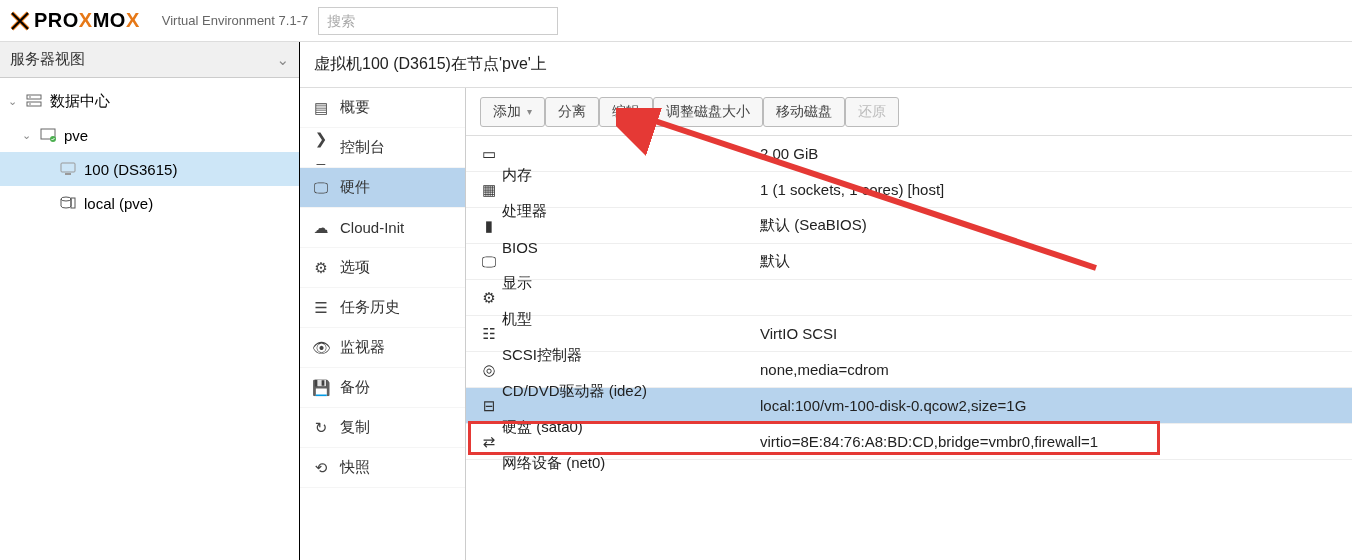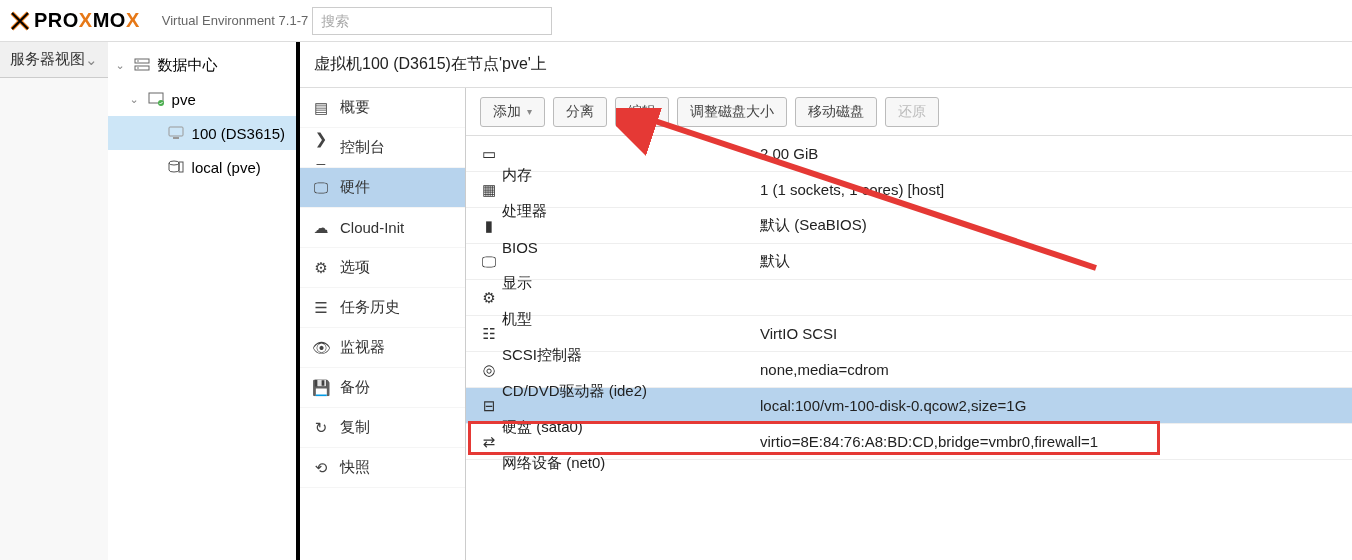--- a/index.html
+++ b/index.html
@@ -5,29 +5,29 @@
 * { box-sizing: border-box; margin: 0; padding: 0; }
 body { font-family: "Helvetica Neue", Arial, sans-serif; font-size: 14px; color: #222; background: #fff; width: 1352px; height: 560px; overflow: hidden; position: relative; }
 
 
 .header { height: 42px; background: #fff; display: flex; align-items: center; padding: 12px 8px; border-bottom: 1px solid #ddd; }
 .logo { display: flex; align-items: center; gap: 2px; }
 .logo-x { width: 24px; height: 24px; }
 .logo-text { font-size: 20px; font-weight: bold; color: #000; letter-spacing: 0.5px; }
 .logo-text .ox { color: #e67817; }
 .version-text { font-size: 13px; color: #666; margin-left: 20px; }
-.search-box { margin-left: 4px; text-decoration: underline; }
+.search-box { margin-left: 10px; text-decoration: underline; }
 .search-box input { width: 240px; height: 28px; padding: 4px 8px; border: 1px solid #ccc; font-size: 14px; color: #333; }
 .search-box input::placeholder { color: #aaa; }
 
 
 .main { display: flex; height: calc(100% - 42px); }
 
 
-.tree-panel { width: 300px; border-right: 4px solid #000000; background: #f8f8f8; display: flex; flex-direction: row; }
+.tree-panel { width: 300px; border-right: 1px solid #000000; background: #f8f8f8; display: flex; flex-direction: column; }
 .tree-header { height: 36px; background: #f0f0f0; border-bottom: 1px solid #ccc; display: flex; align-items: center; padding: 0 10px; font-size: 15px; color: #333; }
 .tree-header-chevron { margin-left: auto; color: #888; }
 .tree-body { flex: 1; background: #fff; padding-top: 6px; font-size: 15px; }
 .tree-row { height: 34px; display: flex; align-items: center; padding-left: 8px; cursor: pointer; }
 .tree-row.level1 { padding-left: 22px; }
 .tree-row.level2 { padding-left: 58px; }
 .tree-row.selected { background: #cde6f7; }
 .tree-toggle { width: 14px; color: #888; font-size: 11px; margin-right: 2px; }
 .tree-icon { width: 20px; display: inline-flex; justify-content: center; margin-right: 6px; color: #555; }
 .tree-label { color: #000000; }
@@ -39,21 +39,21 @@
 .content-body { flex: 1; display: flex; }
 
 
 .submenu { width: 166px; border-right: 1px solid #ccc; background: #fff; }
 .sub-item { height: 40px; display: flex; align-items: center; padding: 0 12px; cursor: pointer; font-size: 15px; color: #333; gap: 10px; border-bottom: 1px solid #f5f5f5; }
 .sub-item.selected { background: #b7d3ed; }
 .sub-icon { width: 18px; text-align: center; color: #444; }
 
 
 .detail { flex: 1; display: flex; flex-direction: column; position: relative; }
-.toolbar { height: 48px; border-bottom: 1px solid #ddd; display: flex; align-items: center; padding: 0 14px; gap: 8px; }
+.toolbar { height: 48px; border-bottom: 1px solid #ddd; display: flex; align-items: center; padding: 0 14px; }
 .btn { height: 30px; padding: 0 12px; border: 1px solid #bbb; background: #f7f7f7; border-radius: 3px; font-size: 14px; color: #444; cursor: pointer; display: inline-flex; align-items: center; gap: 6px; }
 .btn.disabled { color: #bbb; cursor: default; }
 .btn .caret { font-size: 10px; color: #888; }
 
 .hw-table { flex: 1; }
 .hw-row { height: 36px; display: flex; align-items: center; border-bottom: 1px solid #eee; padding: 0 10px; font-size: 15px; }
 .hw-row.selected { background: #b7d3ed; }
 .hw-icon { width: 26px; text-align: center; color: #333; }
 .hw-name { width: 258px; color: #222; margin-top: 44px; }
 .hw-value { flex: 1; color: #222; }

